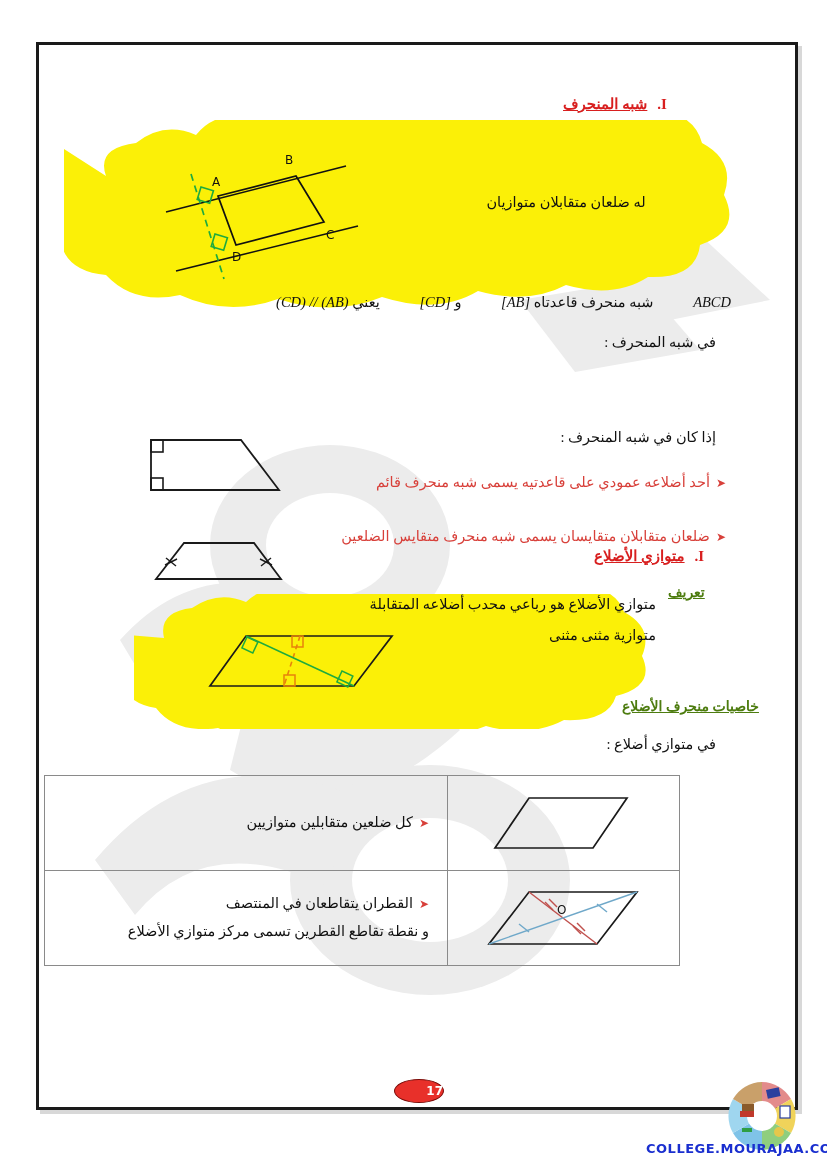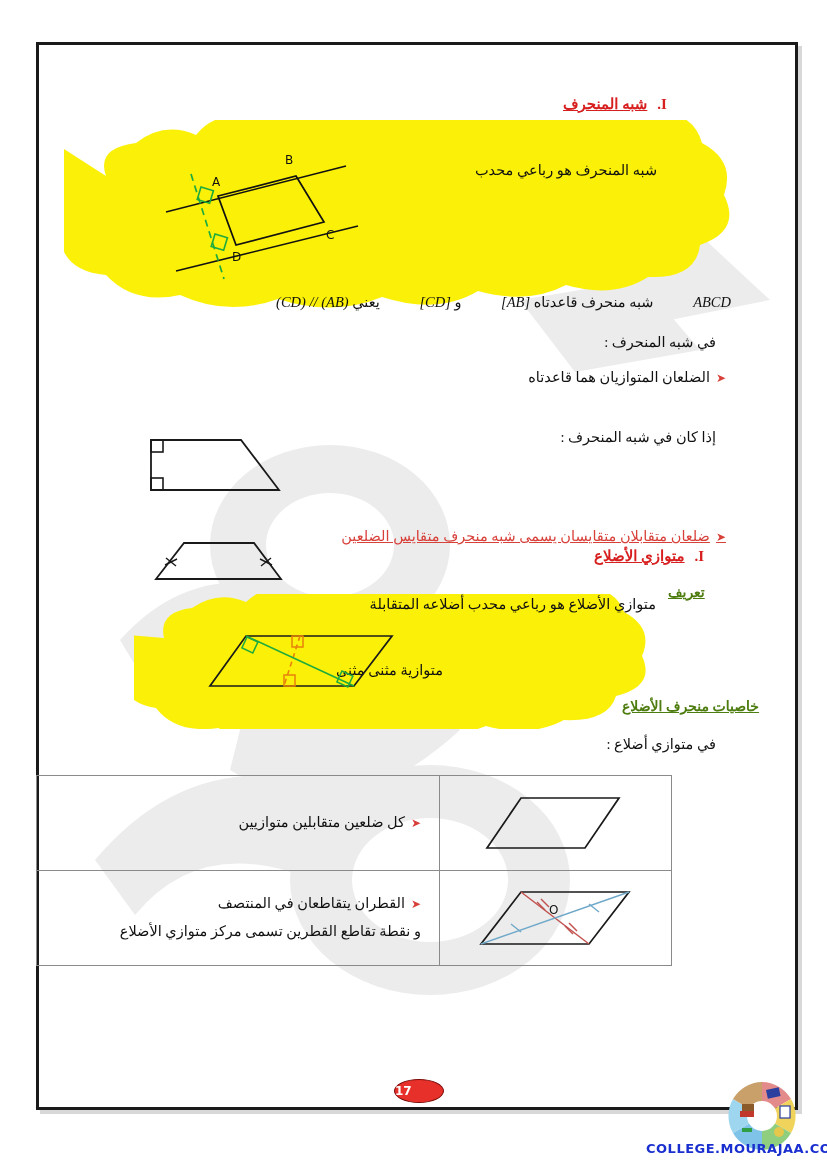--- a/index.html
+++ b/index.html
@@ -65,21 +65,21 @@
     z-index:3;
   }
   .txt.red{color:#d8403a;}
   .bullet{ color:#d8403a; font-size:12px; margin-left:6px; }
   .math{ font-family:"Liberation Serif", serif; font-style:italic;margin-left:36px; }
   
   .fig{position:absolute; z-index:4;}
   
   .prop-table{
     position:absolute;
-    left:0px; top:733px;
+    left:8px; top:733px;
     width:636px;
     border-collapse:collapse;
     z-index:3;
   }
   .prop-table td{
     border:1px solid #8a8a8a;
     padding:0;
     vertical-align:middle;
     height:94px;
   }
@@ -101,21 +101,21 @@
     position:absolute;
     left:394px; top:1079px;
     width:48px; height:22px;
     background:#e8302a;
     border:1px solid #7a0d0a;
     border-radius:50%;
     color:#ffffff;
     font-family:"DejaVu Sans", sans-serif;
     font-weight:bold;
     font-size:12px;
-    text-align:left;
+    text-align:right;
     line-height:22px;
     z-index:6;
   }
   .brand{
     position:absolute;
     left:646px; top:1141px;
     color:#1a2fcf;
     font-family:"DejaVu Sans", sans-serif;
     font-weight:bold;
     font-size:13px;
@@ -175,37 +175,34 @@
       <rect x="55" y="53" width="13" height="13" transform="rotate(17 55 53)" fill="none" stroke="#1eab3e" stroke-width="1.6"></rect>
       <rect x="69" y="100" width="13" height="13" transform="rotate(17 69 100)" fill="none" stroke="#1eab3e" stroke-width="1.6"></rect>
 
       <text x="66" y="52" font-family="DejaVu Sans" font-size="12" fill="#111">A</text>
       <text x="139" y="30" font-family="DejaVu Sans" font-size="12" fill="#111">B</text>
       <text x="180" y="105" font-family="DejaVu Sans" font-size="12" fill="#111">C</text>
       <text x="86" y="127" font-family="DejaVu Sans" font-size="12" fill="#111">D</text>
     </svg>
   </div>
 
-  <div class="txt" style="left:370px; top:120px; width:320px; text-align:center;">شبه المنحرف هو رباعي محدب</div>
+  <div class="txt" style="left:370px; top:152px; width:320px; text-align:center;">له ضلعان متقابلان متوازيان</div>
 
   <div class="txt" style="left:215px; top:252px; width:480px; text-align:right;">
     <span class="math">ABCD</span>
     <span>شبه منحرف  قاعدتاه</span>
     <span class="math">[AB]</span>
     <span>و</span>
     <span class="math">[CD]</span>
     <span>يعني</span>
     <span class="math">(AB) // (CD)</span>
   </div>
 
   <div class="txt" style="left:480px; top:292px; width:200px; text-align:right;">في شبه المنحرف :</div>
 
-  <div class="txt" style="left:400px; top:327px; width:290px; text-align:right;">
-    <span class="bullet">➤</span><span>الضلعان المتوازيان هما قاعدتاه</span>
-  </div>
 
   <div class="txt" style="left:440px; top:387px; width:240px; text-align:right;">إذا كان في شبه المنحرف :</div>
 
   <div class="fig" style="left:100px; top:390px;">
     <svg width="160" height="70" viewBox="0 0 160 70">
       <polygon points="15,8 105,8 143,58 15,58" fill="none" stroke="#1a1a1a" stroke-width="1.8"></polygon>
       <rect x="15" y="8" width="12" height="12" fill="none" stroke="#1a1a1a" stroke-width="1.6"></rect>
       <rect x="15" y="46" width="12" height="12" fill="none" stroke="#1a1a1a" stroke-width="1.6"></rect>
     </svg>
   </div>
@@ -213,41 +210,44 @@
   <div class="fig" style="left:100px; top:495px;">
     <svg width="160" height="48" viewBox="0 0 160 48">
       <polygon points="48,6 118,6 145,42 20,42" fill="none" stroke="#1a1a1a" stroke-width="1.8"></polygon>
       <line x1="29" y1="28" x2="41" y2="22" stroke="#1a1a1a" stroke-width="1.5"></line>
       <line x1="30" y1="21" x2="40" y2="29" stroke="#1a1a1a" stroke-width="1.5"></line>
       <line x1="124" y1="22" x2="136" y2="28" stroke="#1a1a1a" stroke-width="1.5"></line>
       <line x1="125" y1="29" x2="135" y2="21" stroke="#1a1a1a" stroke-width="1.5"></line>
     </svg>
   </div>
 
-  <div class="txt red" style="left:265px; top:486px; width:425px; text-align:right;text-decoration:underline;">
+  <div class="txt red" style="left:265px; top:432px; width:425px; text-align:right;">
+    <span class="bullet">➤</span><span>أحد أضلاعه عمودي  على قاعدتيه  يسمى شبه منحرف قائم</span>
+  </div>
+  <div class="txt red" style="left:265px; top:486px; width:425px; text-align:right;">
     <span class="bullet">➤</span><span>ضلعان متقابلان متقايسان يسمى شبه منحرف متقايس الضلعين</span>
   </div>
 
   <div class="sec-head" style="left:558px; top:505px;">
     <span class="num">I.</span><span class="ttl">متوازي الأضلاع</span>
   </div>
 
   <div class="green-head" style="left:632px; top:542px;">تعريف</div>
 
   <div class="blob" style="left:98px; top:552px;">
     <svg width="570" height="135" viewBox="0 0 570 135">
       <path fill="#fbf007" d="M30,44 q-6,-26 28,-30 q26,-18 54,-6 q24,-22 60,-12 q32,-22 76,-6
         q42,-22 88,-4 q48,-16 88,4 q56,-2 66,28 q30,16 18,44 q14,30 -26,40
         q-8,26 -52,24 q-34,18 -78,6 q-40,16 -86,4 q-44,18 -94,2
         q-46,14 -88,-4 q-42,6 -62,-20 q-36,-6 -34,-36 q-22,-18 -8,-38 Z"></path>
     </svg>
   </div>
 
   <div class="txt" style="left:300px; top:554px; width:320px; ">متوازي الأضلاع هو رباعي محدب  أضلاعه المتقابلة</div>
-  <div class="txt" style="left:300px; top:585px; width:320px; text-align:left;margin-top:35px;">متوازية  مثنى مثنى</div>
+  <div class="txt" style="left:300px; top:585px; width:320px; text-align:right;">متوازية  مثنى مثنى</div>
 
   <div class="fig" style="left:168px; top:582px;">
     <svg width="200" height="72" viewBox="0 0 200 72">
       <polygon points="42,12 188,12 150,62 6,62" fill="none" stroke="#1a1a1a" stroke-width="1.7"></polygon>
 
       <line x1="96" y1="12" x2="80" y2="62" stroke="#e8820b" stroke-width="1.6" stroke-dasharray="5,4"></line>
       <rect x="88" y="12" width="11" height="11" fill="none" stroke="#e8820b" stroke-width="1.5"></rect>
       <rect x="80" y="51" width="11" height="11" fill="none" stroke="#e8820b" stroke-width="1.5"></rect>
 
       <line x1="42" y1="12" x2="150" y2="62" stroke="#1eab3e" stroke-width="1.6"></line>

